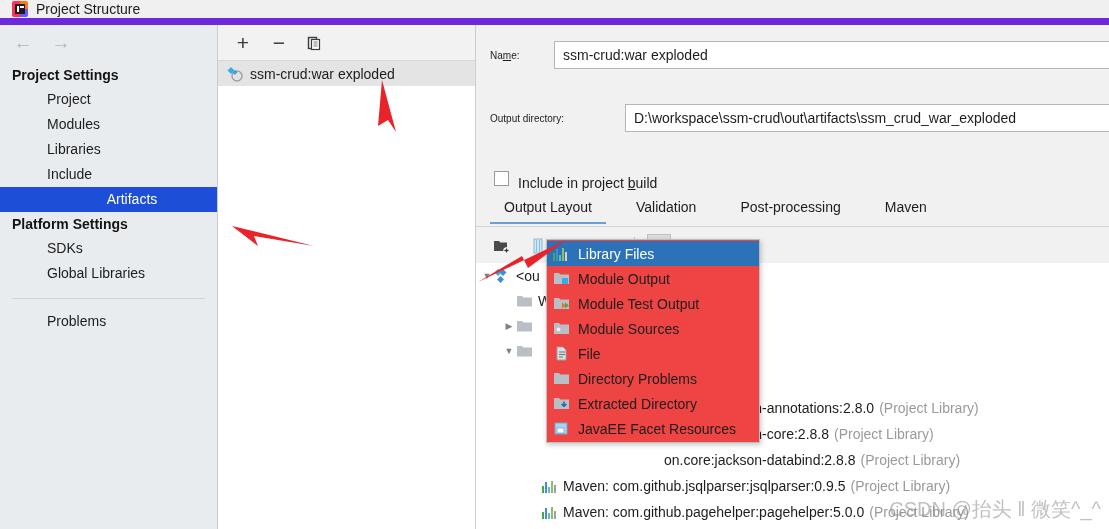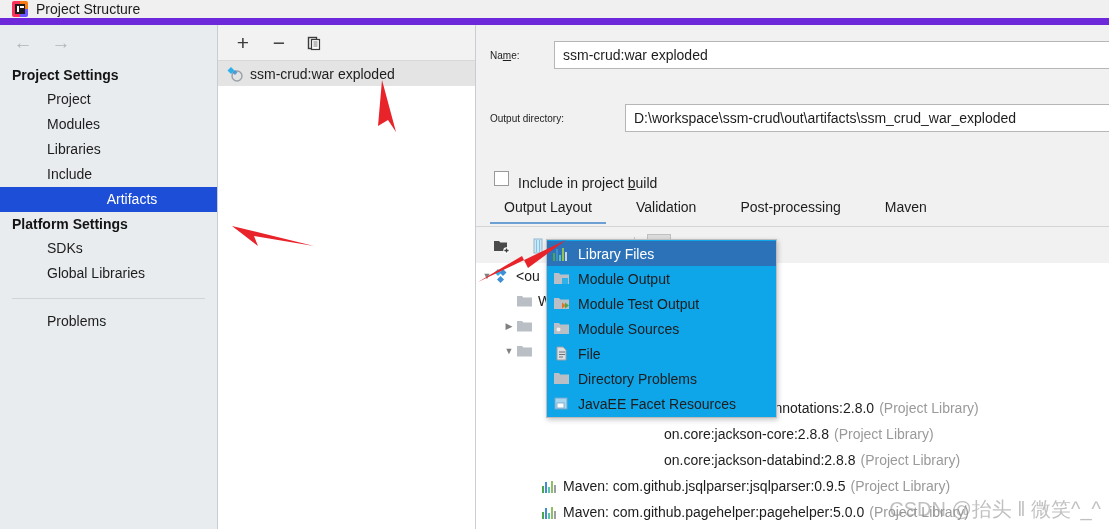--- a/index.html
+++ b/index.html
@@ -92,22 +92,22 @@
   #content-area{ position:absolute; left:0; top:238px; right:0; bottom:0; background:#ffffff; }
   .tree-row{ height:25px; display:flex; align-items:center; font-size:14px; white-space:nowrap;}
   .tw{ width:14px; flex:0 0 14px; display:flex; align-items:center; justify-content:center; color:#808080; font-size:9px;}
   .folder-ico{ width:17px; height:14px; flex:0 0 auto; position:relative; margin-right:5px;}
   .lib-ico{ width:15px; height:14px; flex:0 0 auto; margin-right:6px; display:flex; align-items:flex-end; gap:1px;}
   .lib-ico b{ display:block; width:2px; border-radius:0; }
   .gray{ color:#9a9a9a; }
 
   
   #dropdown{
-    position:absolute; left:546px; top:239px; width:231px;
-    background:#0ea5e9; border:1px solid #bdbdbd;
+    position:absolute; left:546px; top:239px; width:214px;
+    background:#ef4444; border:1px solid #bdbdbd;
     box-shadow:1px 2px 5px rgba(0,0,0,.22);
     z-index:40; padding:1px 0;
   }
   .menu-item{ height:25px; display:flex; align-items:center; gap:8px; padding-left:6px; font-size:14px; color:#1d1d1d;}
   .menu-item.selected{ background:#2c72b8; color:#ffffff;}
   .mi-ico{ width:17px; height:15px; flex:0 0 auto; position:relative; display:flex; align-items:flex-end;}
 
   
   .redarrow{ position:absolute; z-index:60; pointer-events:none; }
 
@@ -394,20 +394,29 @@
 
   <div class="menu-item">
     <span class="mi-ico">
       <svg width="17" height="15" viewBox="0 0 17 15">
           <path d="M1 2h5l1.3 1.5H16V13H1Z" fill="#b9bfc4"></path>
         </svg>
     </span>
     <span>Directory Problems</span>
   </div>
 
+  <div class="menu-item">
+    <span class="mi-ico">
+      <svg width="17" height="15" viewBox="0 0 17 15">
+          <path d="M1 2h5l1.3 1.5H16V13H1Z" fill="#b9bfc4"></path>
+          <path d="M11 5.5v4M11 10.5l-2.3-2.6M11 10.5l2.3-2.6" stroke="#1f6fb8" stroke-width="1.6" fill="none"></path>
+        </svg>
+    </span>
+    <span>Extracted Directory</span>
+  </div>
 
   <div class="menu-item">
     <span class="mi-ico">
       <svg width="17" height="15" viewBox="0 0 17 15">
           <rect x="2" y="2" width="12" height="11" fill="#a9d6ef" stroke="#6fa8cc" stroke-width="1"></rect>
           <rect x="4" y="7" width="7" height="5" fill="#ffffff" stroke="#6fa8cc" stroke-width=".8"></rect>
         </svg>
     </span>
     <span>JavaEE Facet Resources</span>
   </div>

